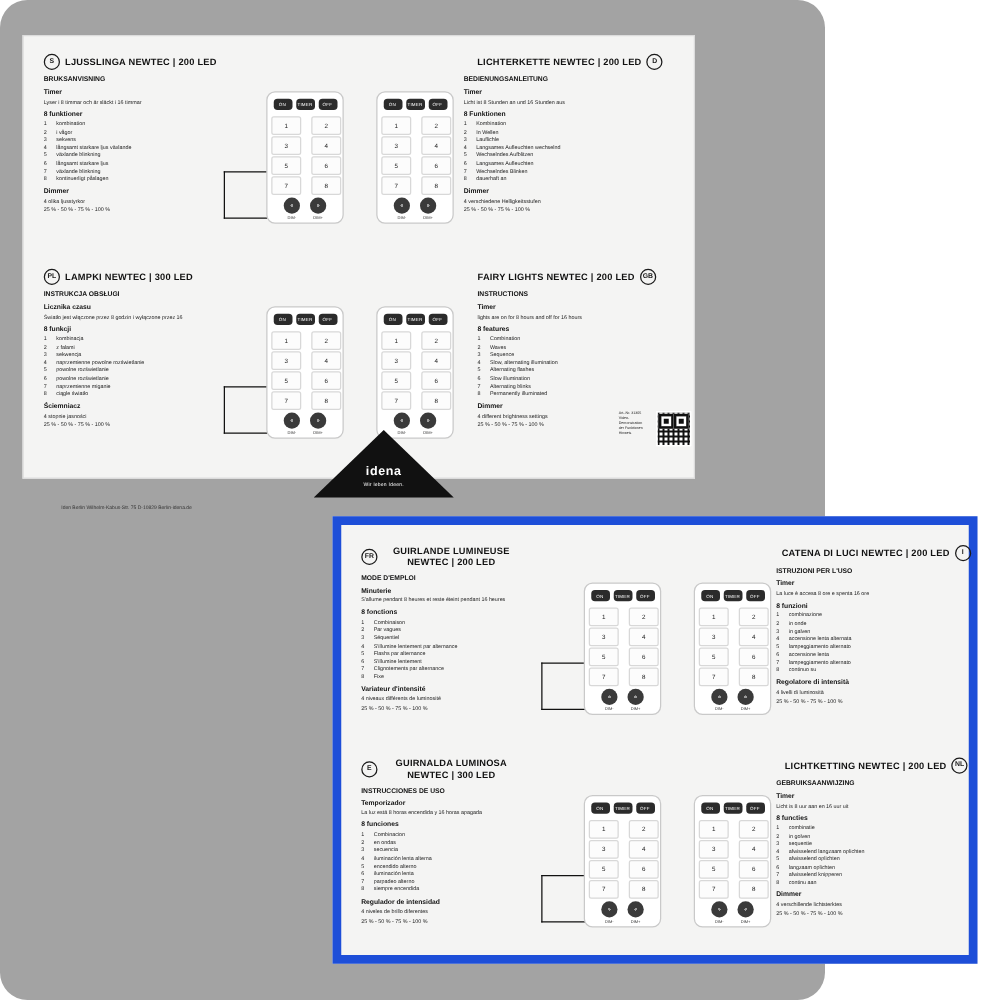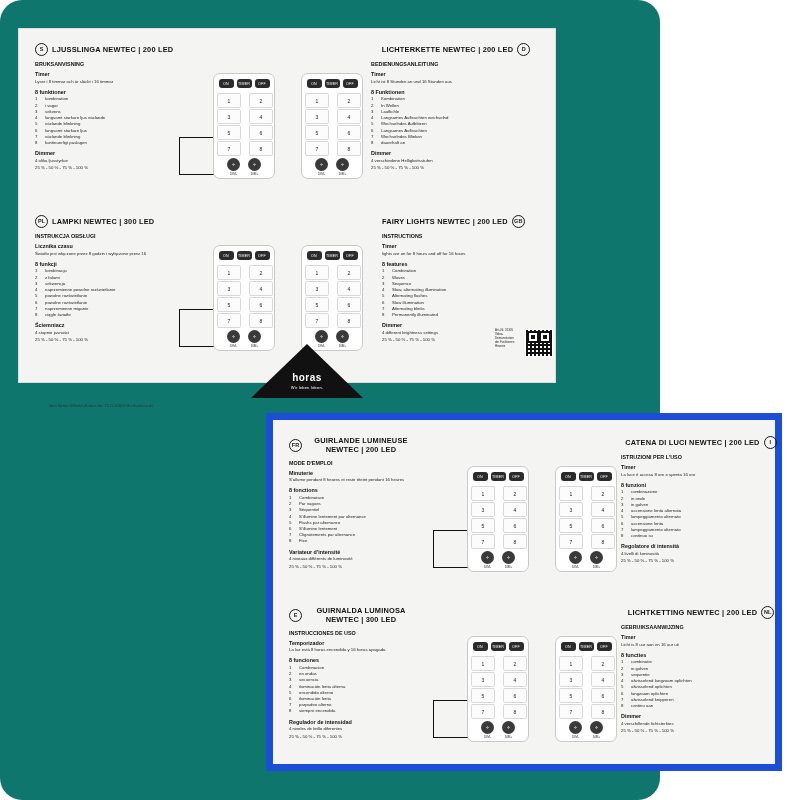--- a/index.html
+++ b/index.html
@@ -8,21 +8,21 @@
     background: #ffffff;
     width: 800px;
     height: 800px;
     overflow: hidden;
     font-family: "Liberation Sans", sans-serif;
   }
   .page {
     position: relative;
     width: 660px;
     height: 800px;
-    background: #0f766e;
+    background: #a3a3a3;
     border-radius: 22px;
   }
   
   .sheet {
     position: absolute;
     background: #f4f4f3;
     box-sizing: border-box;
   }
   .sheet-top {
     left: 18px;
@@ -611,21 +611,21 @@
         <div>Art.-Nr. 31305</div>
         <div>Video-Demonstration</div>
         <div>der Funktionen</div>
         <div>Hinweis</div>
       </div>
       <div class="qr"></div>
     </div>
 
     <div class="logo-wrap">
       <div class="logo-tri"></div>
-      <div class="logo-text">horas</div>
+      <div class="logo-text">idena</div>
       <div class="logo-sub">Wir leben Ideen.</div>
     </div>
 
     <div class="footer-addr">Iden Berlin  Wilhelm-Kabus-Str. 75  D-10829 Berlin-idena.de</div>
   </div>
 
   <div class="sheet sheet-bottom">
 
     <div class="panel" style="left:16px; top:16px; width:160px;">
       <div class="phead">

